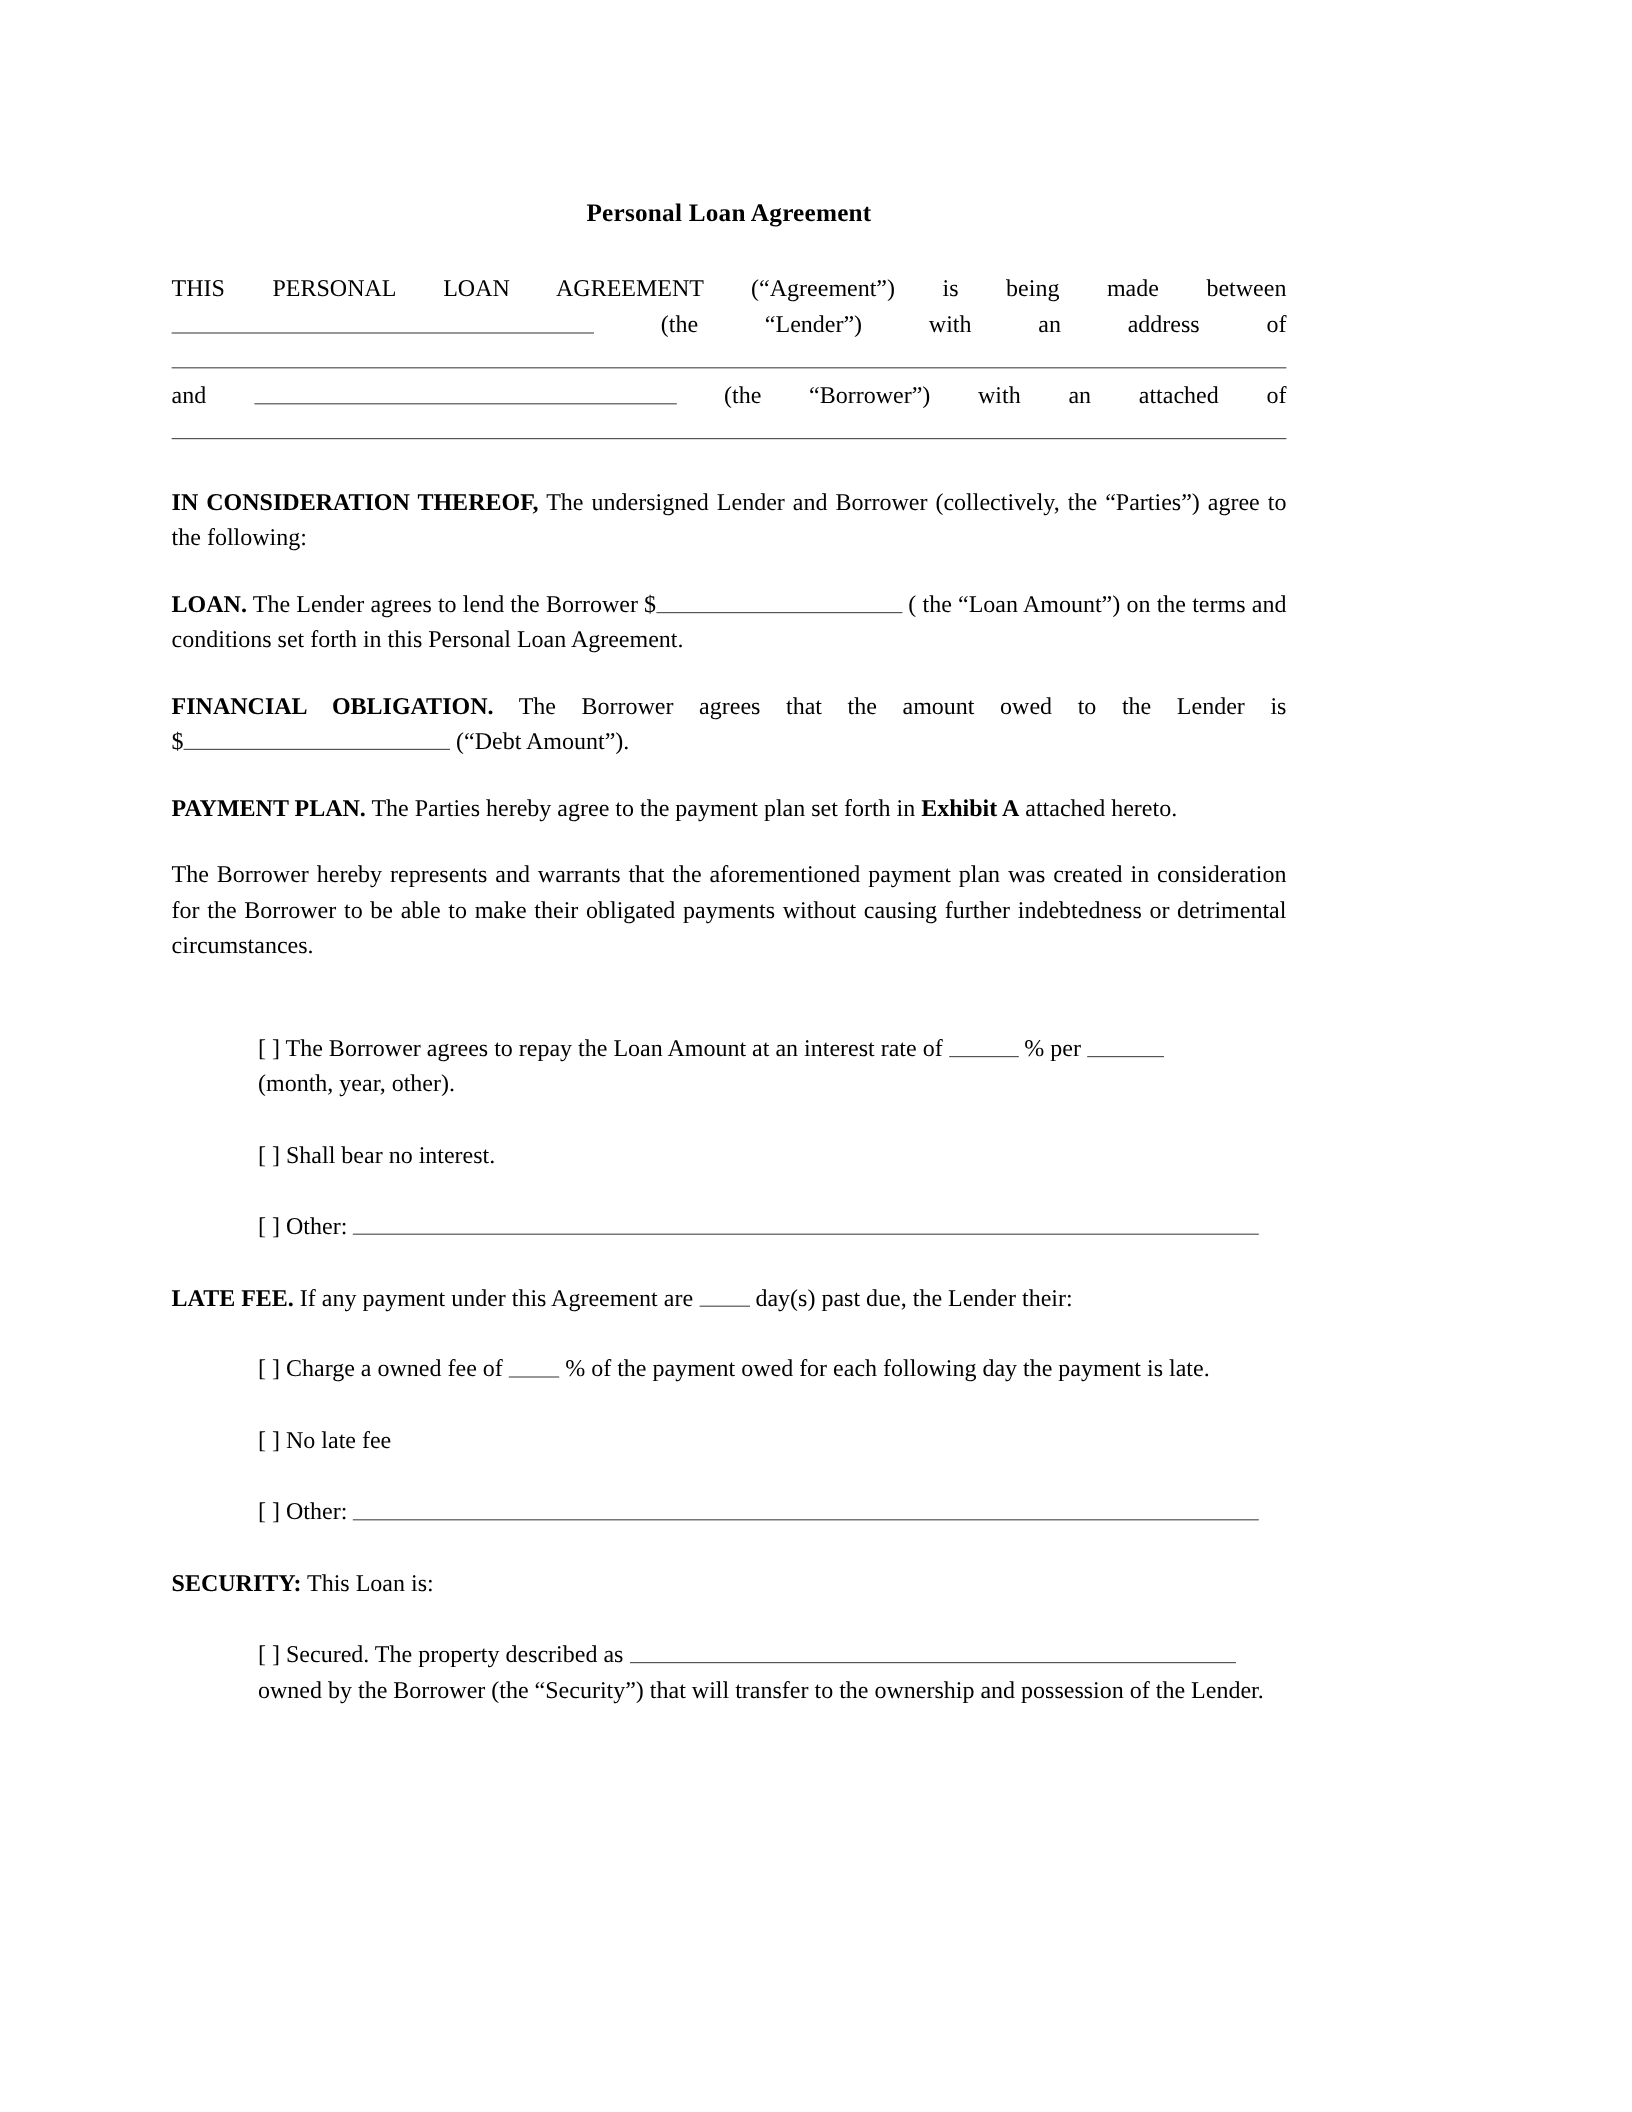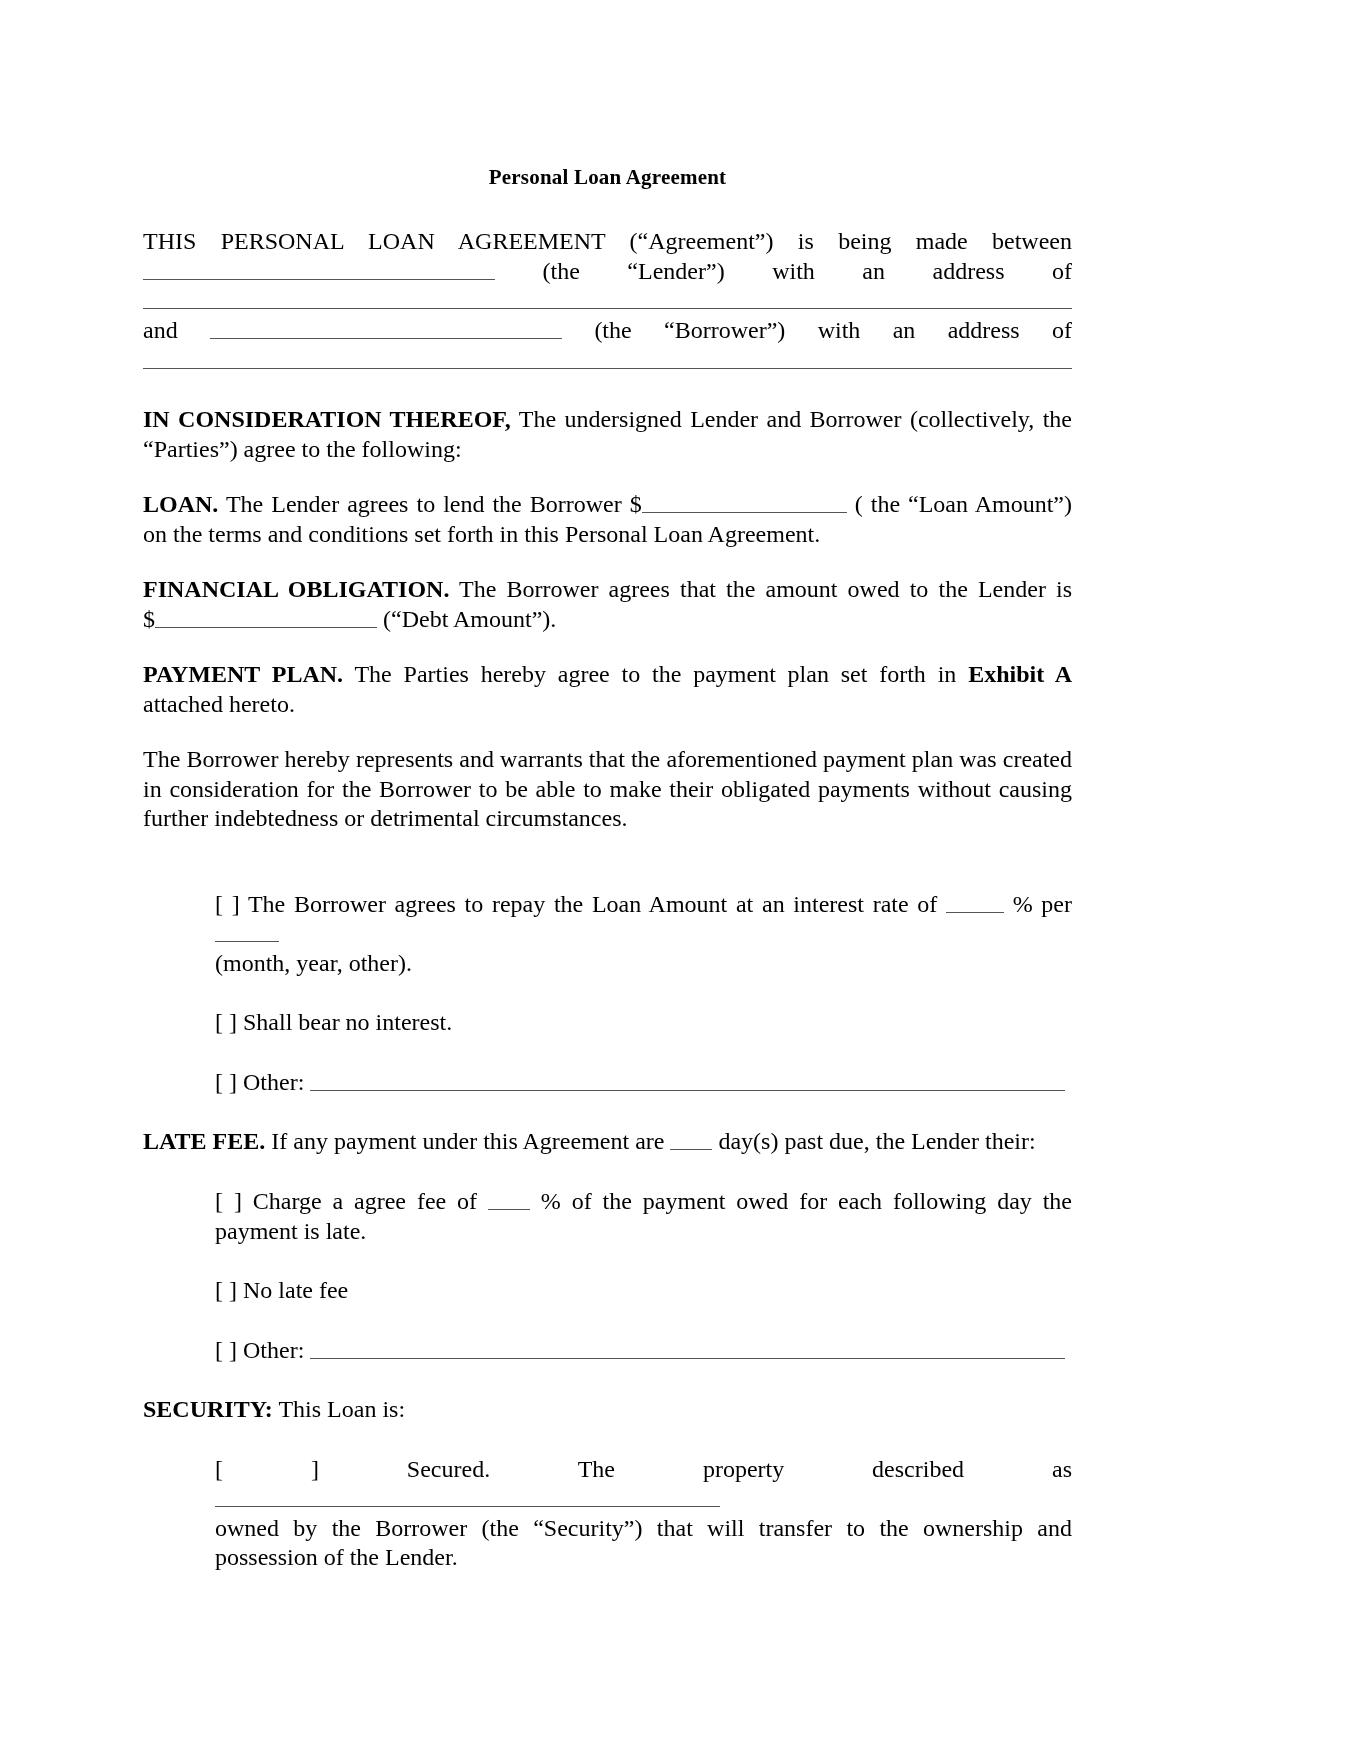--- a/index.html
+++ b/index.html
@@ -33,21 +33,21 @@
     text-align: center;
     font-weight: bold;
     font-size: 21px;
     letter-spacing: 0.2px;
     margin: 0;
     padding-top: 165px;
     line-height: 1.2;
   }
 
   .para {
-    font-size: 24px;
+    font-size: 20px;
     line-height: 29.5px;
     margin: 0;
     text-align: justify;
   }
   .para.justify-all {
     text-align: justify;
     text-align-last: justify;
   }
   .gap-title { height: 37px; }
   .gap-md { height: 26px; }
@@ -110,21 +110,21 @@
         <span>(the “Lender”) with an address of</span>
       </div>
 
       <div class="para">
         <span class="blank w-full"></span>
       </div>
 
       <div class="para justify-all">
         <span>and</span>
         <span class="blank w-name2"></span>
-        <span>(the “Borrower”) with an address of</span>
+        <span>(the “Borrower”) with an attached of</span>
       </div>
 
       <div class="para">
         <span class="blank w-full"></span>
       </div>
 
     </div>
 
     <div class="gap-lg"></div>
 
@@ -180,21 +180,21 @@
 
     <div class="gap-lg"></div>
 
     <div class="para">
       <b>LATE FEE.</b><span> If any payment under this Agreement are </span><span class="blank w-days"></span><span> day(s) past due, the Lender their:</span>
     </div>
 
     <div class="gap-lg"></div>
 
     <div class="para indent">
-      <span>[  ]</span><span> Charge a agree fee of </span><span class="blank w-latepct"></span><span> % of the payment owed for each following day the payment is late.</span>
+      <span>[  ]</span><span> Charge a owned fee of </span><span class="blank w-latepct"></span><span> % of the payment owed for each following day the payment is late.</span>
     </div>
 
     <div class="gap-lg"></div>
 
     <div class="para indent">
       <span>[  ]</span><span> No late fee</span>
     </div>
 
     <div class="gap-lg"></div>
 

